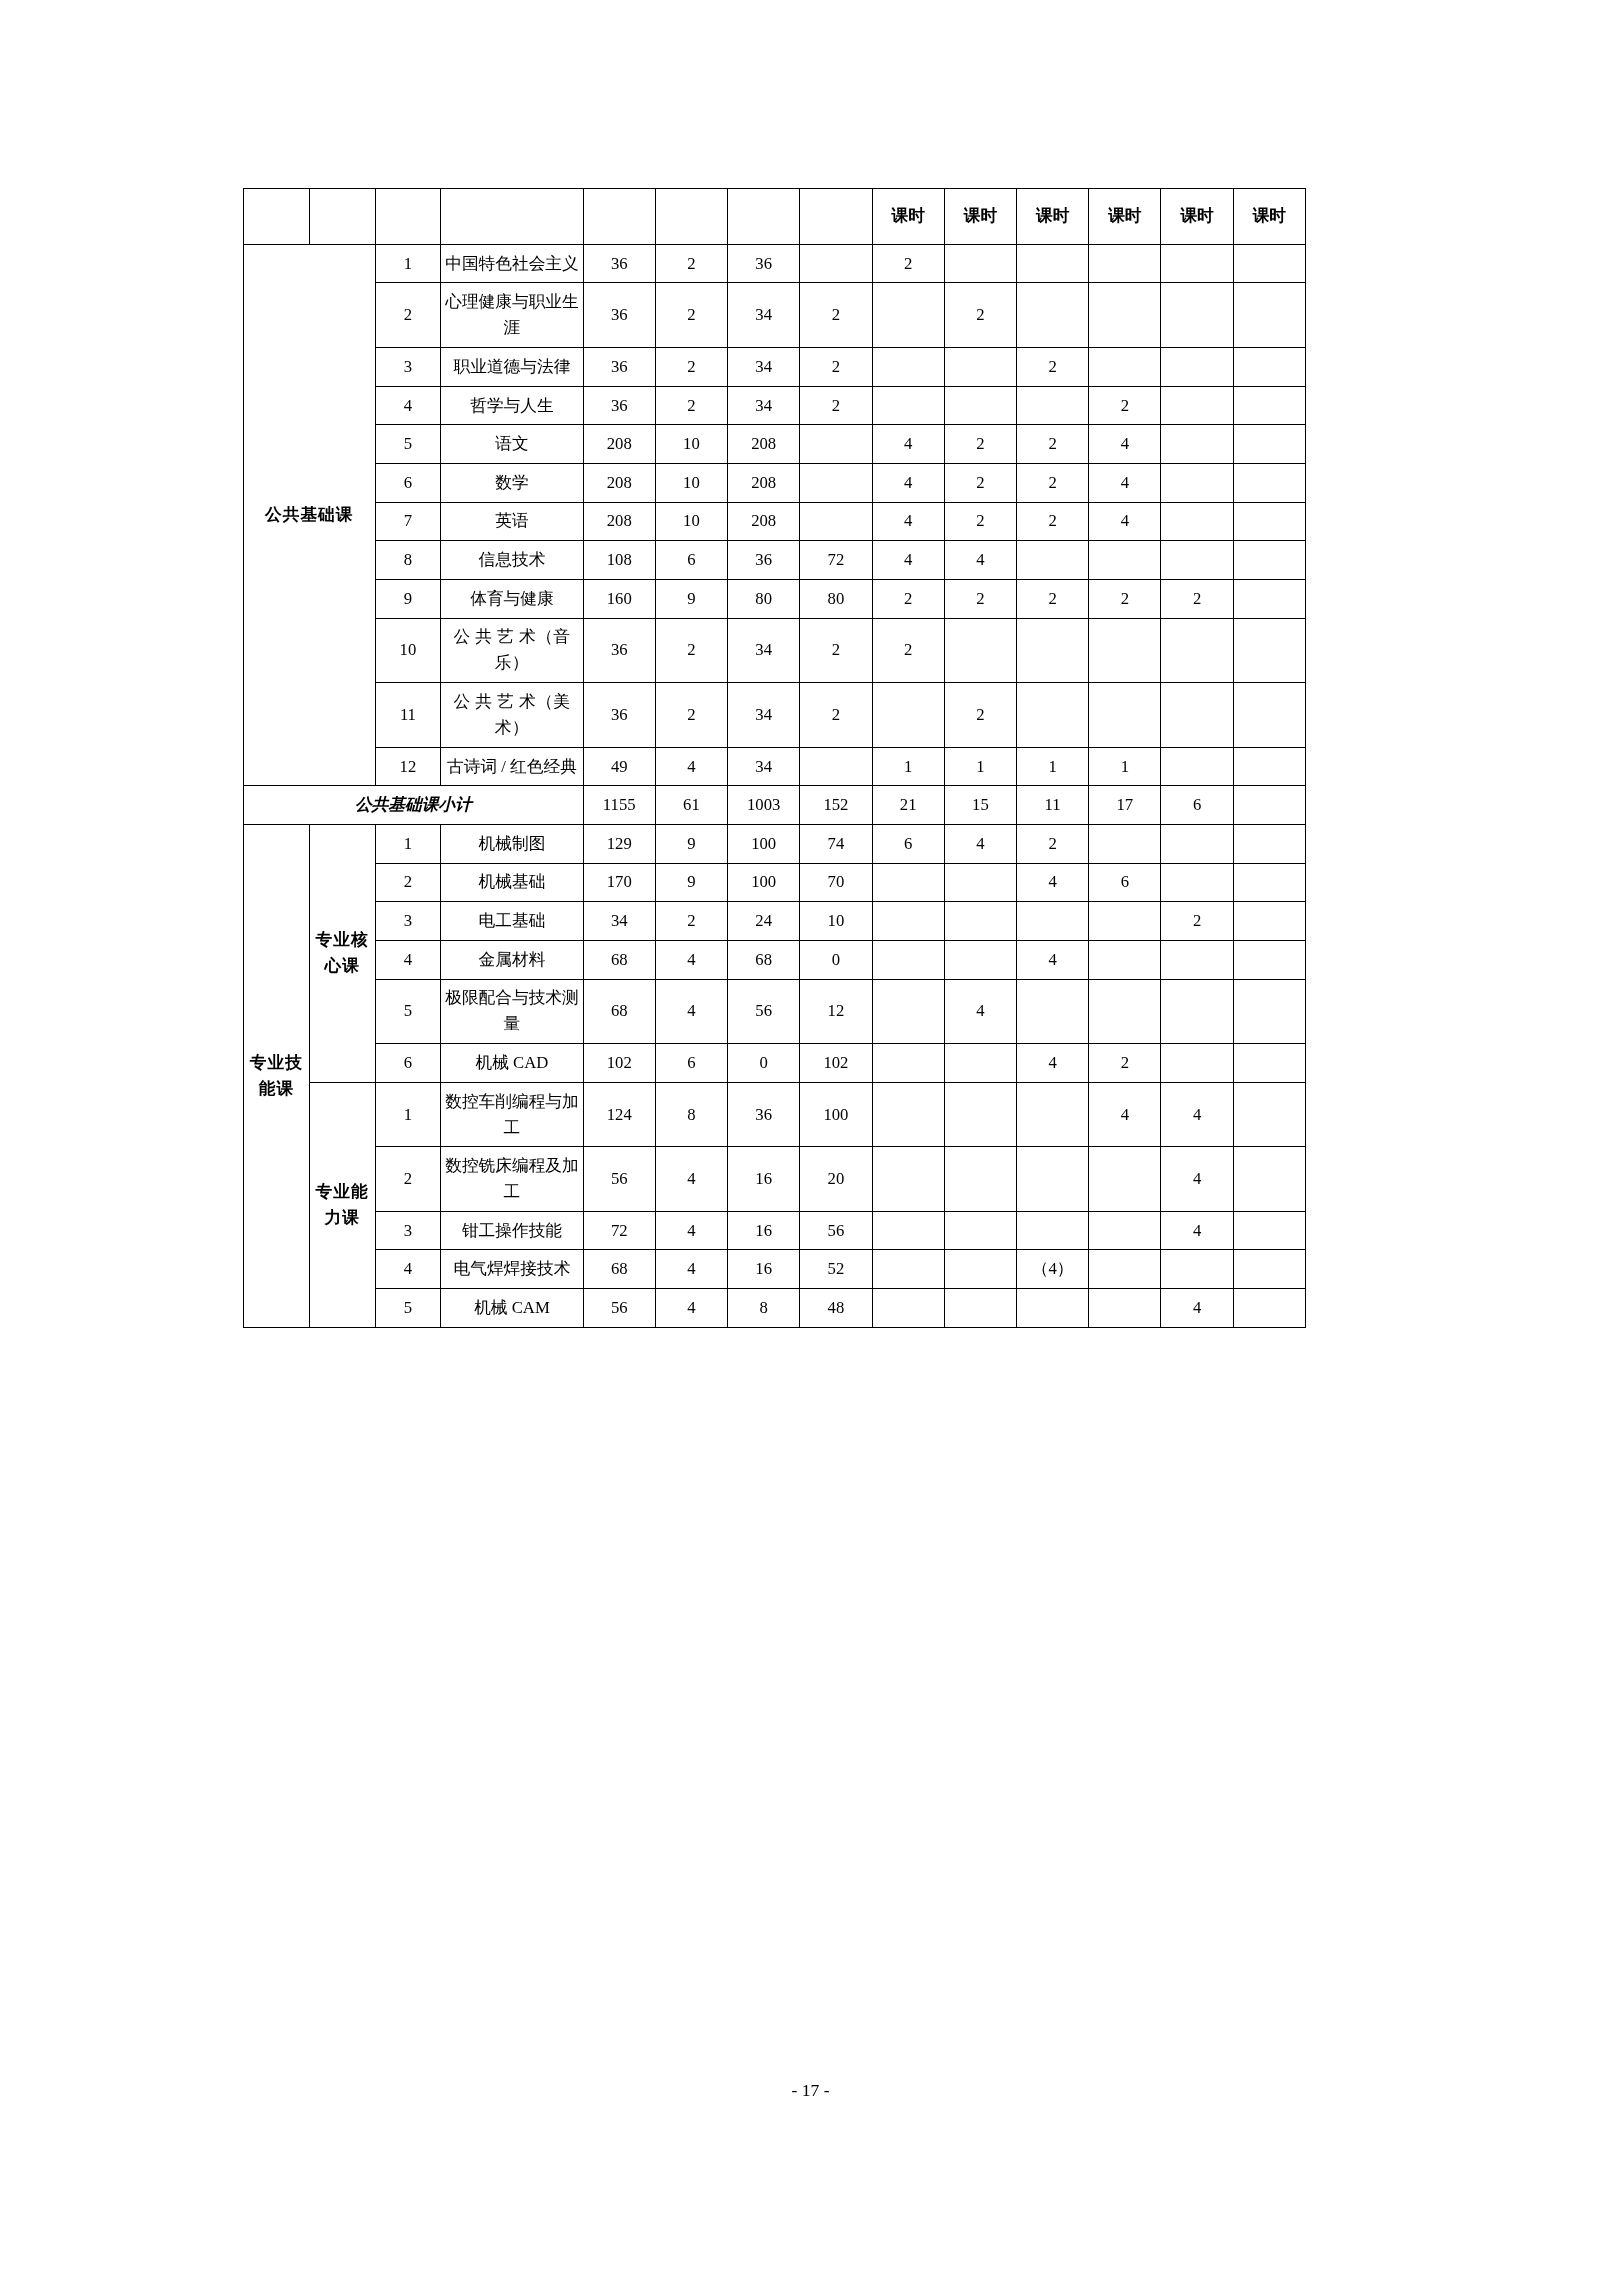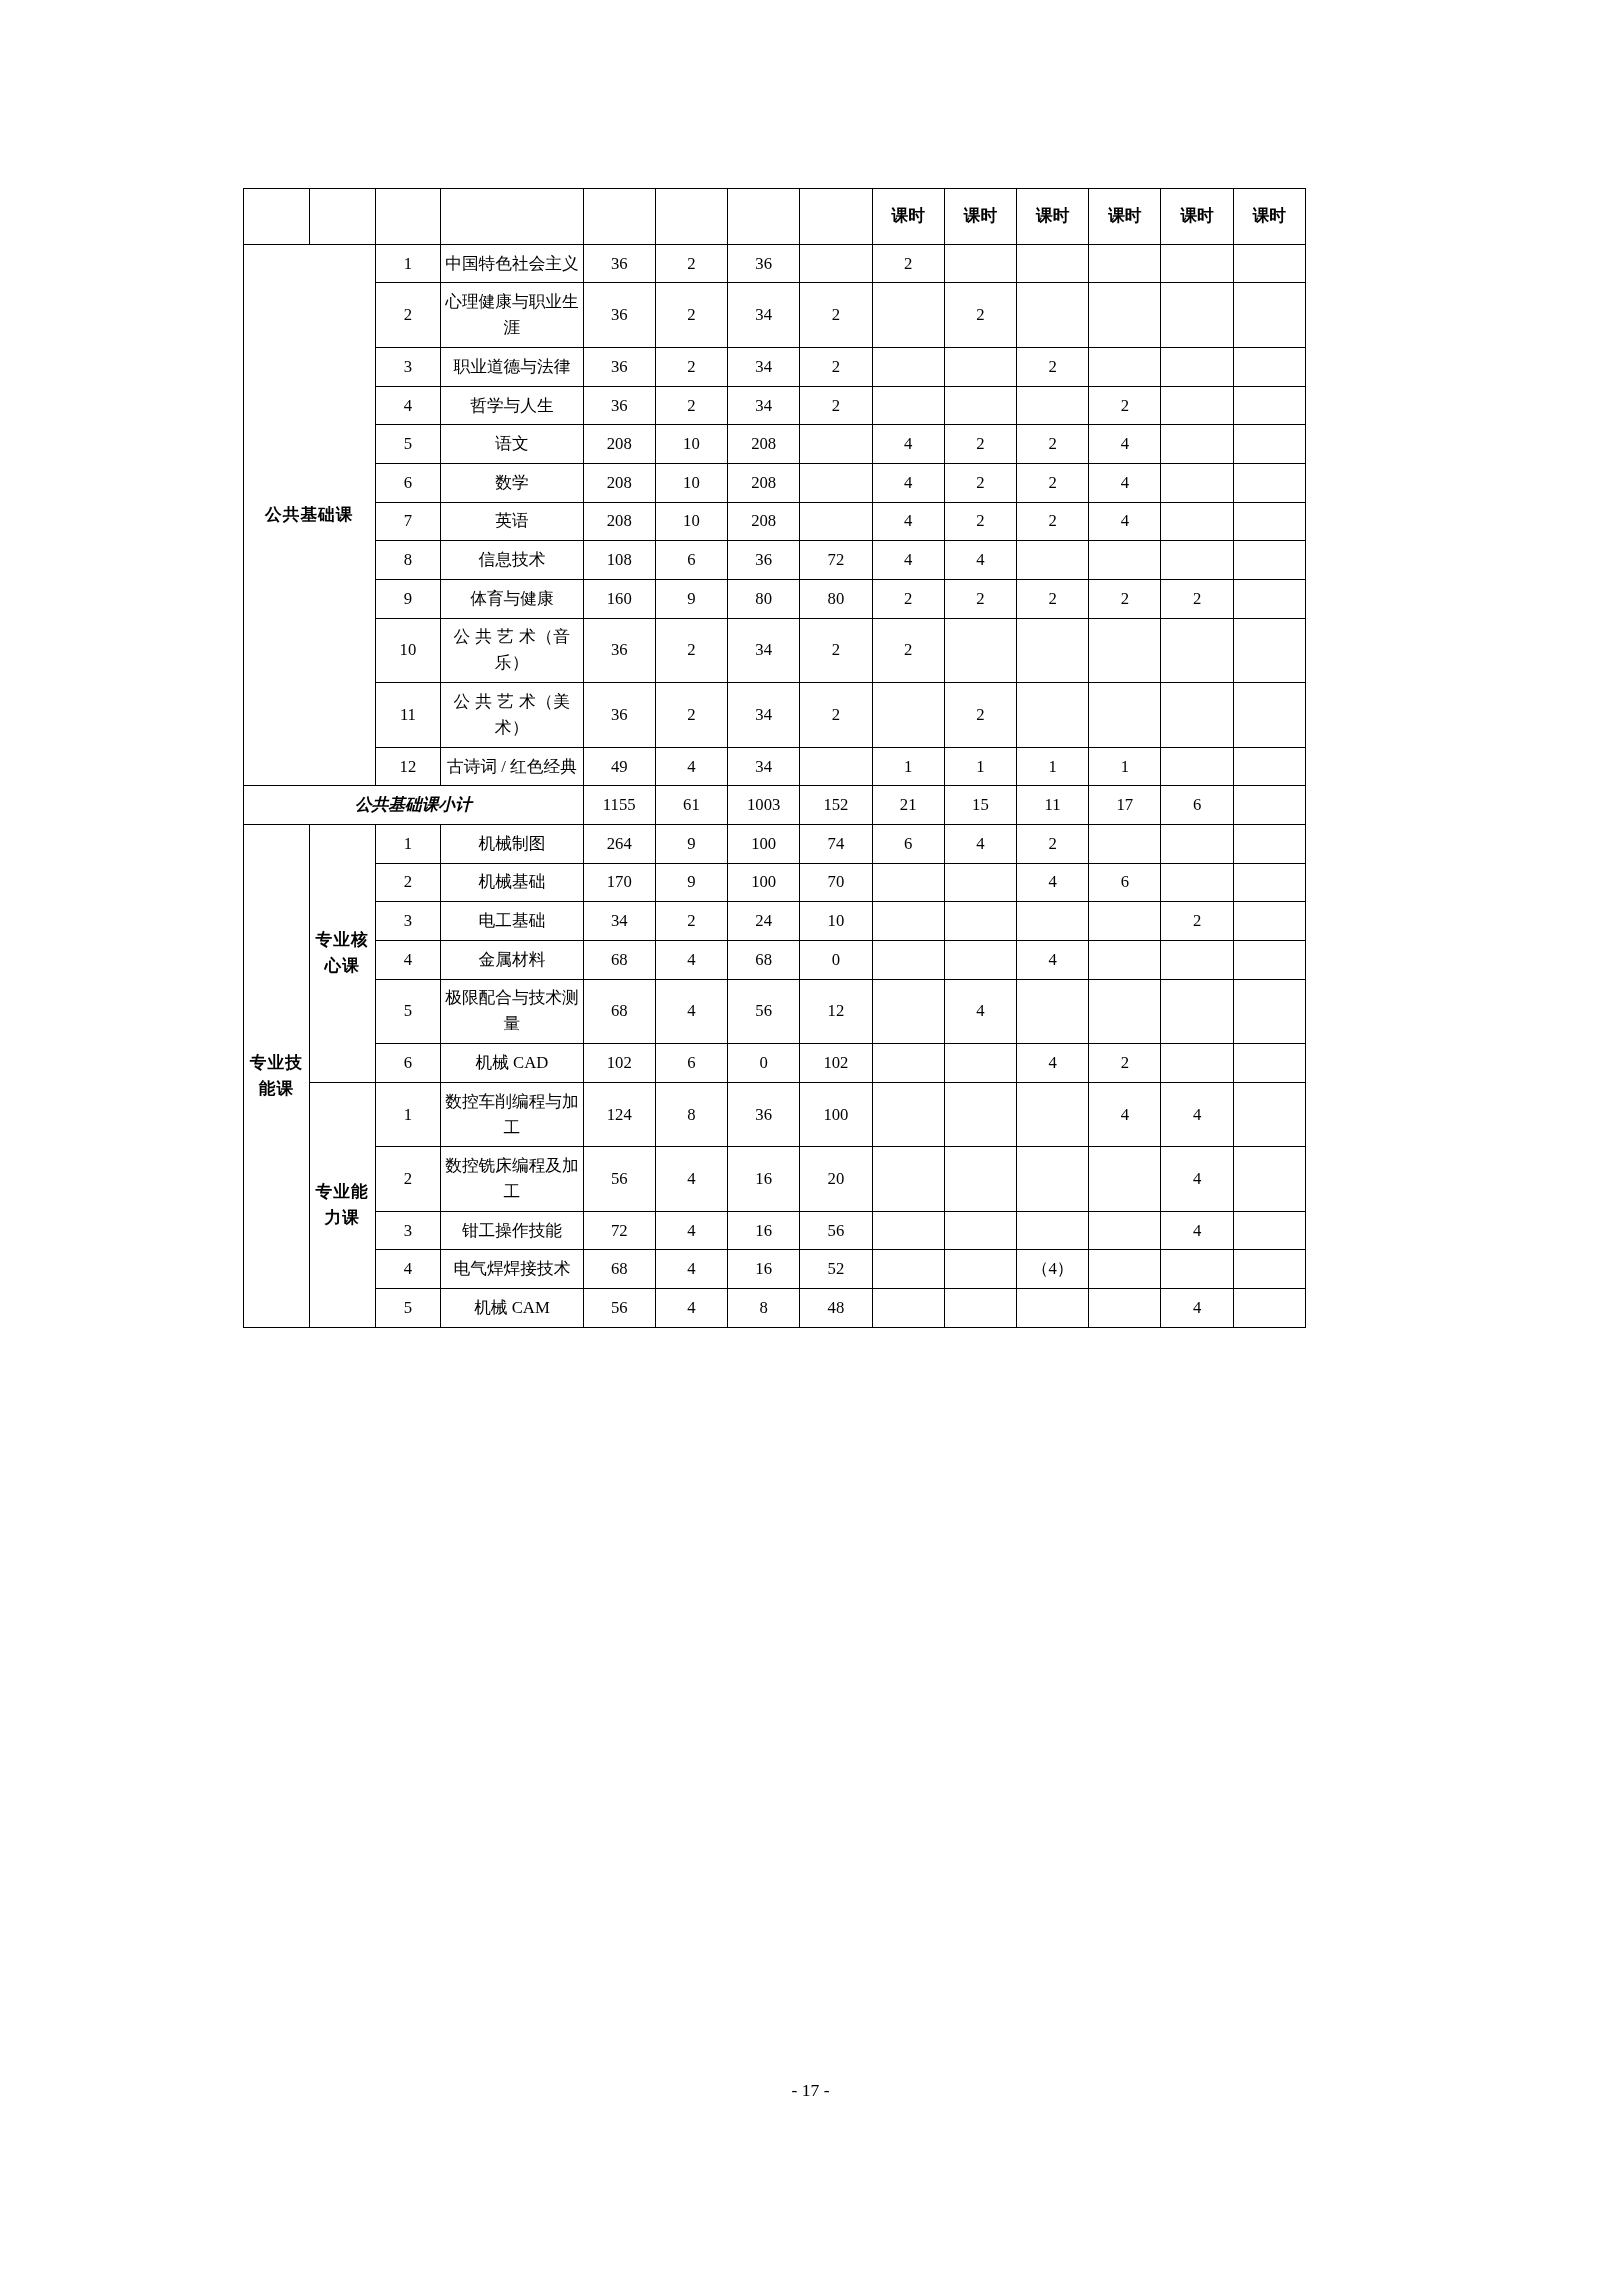--- a/index.html
+++ b/index.html
@@ -312,21 +312,21 @@
           <td>17</td>
           <td>6</td>
           <td></td>
         </tr>
 
         <tr>
           <td class="vert-label" rowspan="11">专业技能课</td>
           <td class="vert-label" rowspan="6">专业核心课</td>
           <td>1</td>
           <td class="cell-name">机械制图</td>
-          <td>264</td>
+          <td>129</td>
           <td>9</td>
           <td>100</td>
           <td>74</td>
           <td>6</td>
           <td>4</td>
           <td>2</td>
           <td></td>
           <td></td>
           <td></td>
         </tr>

